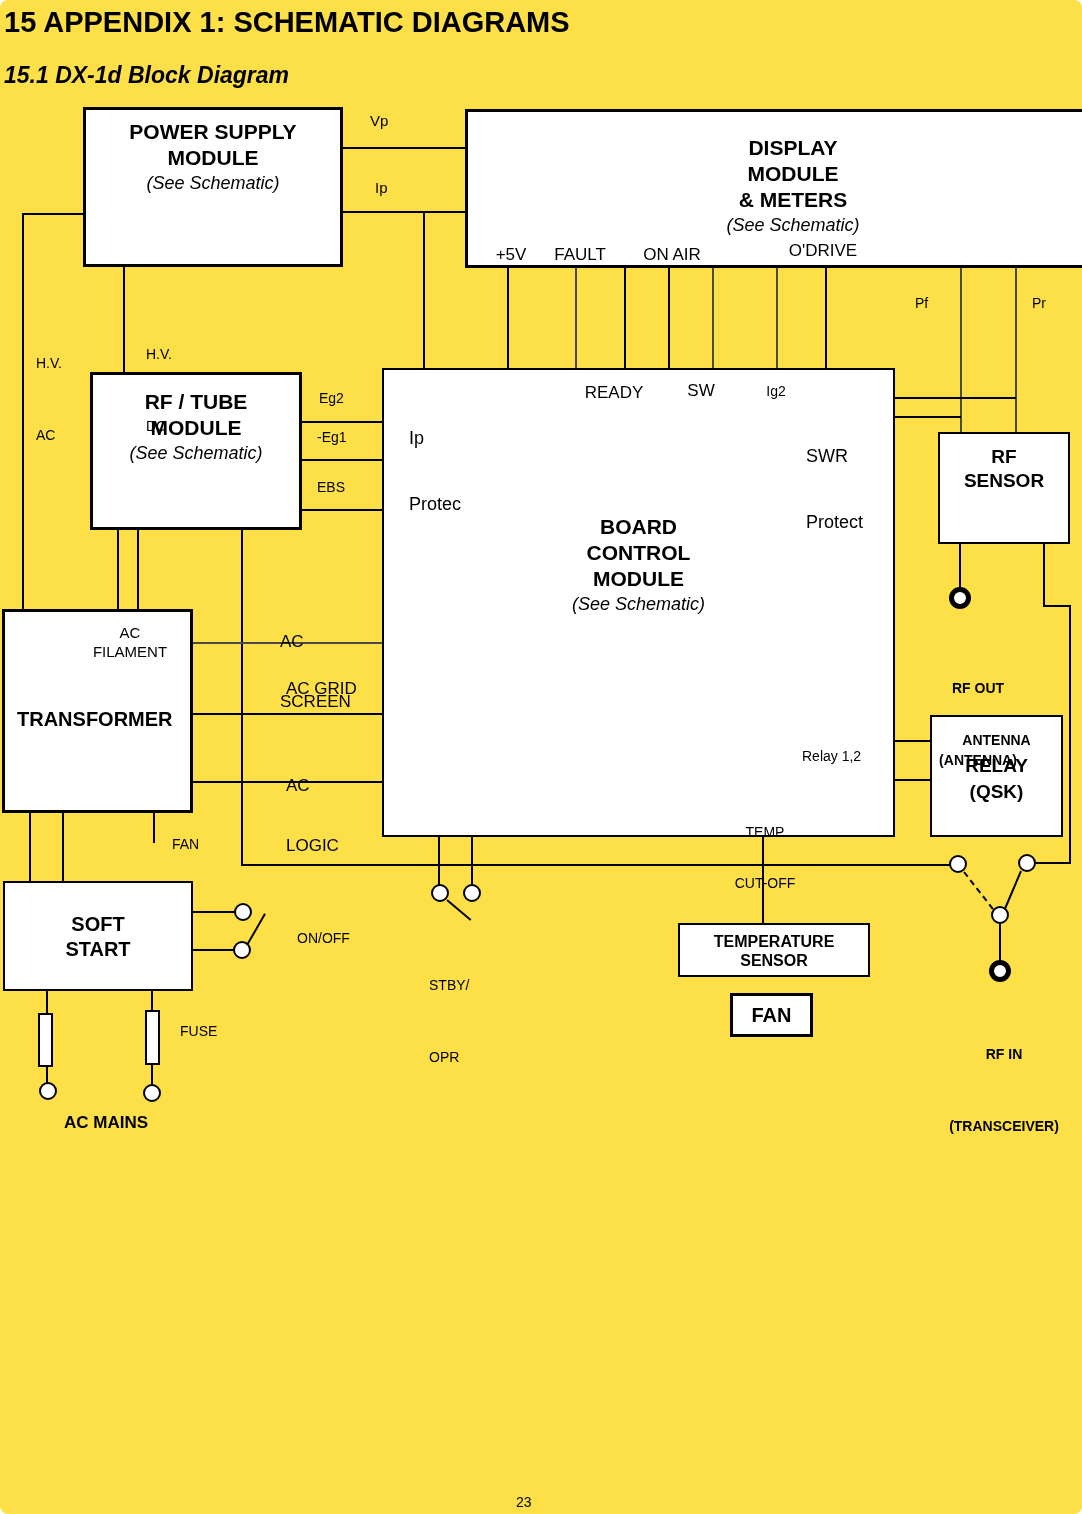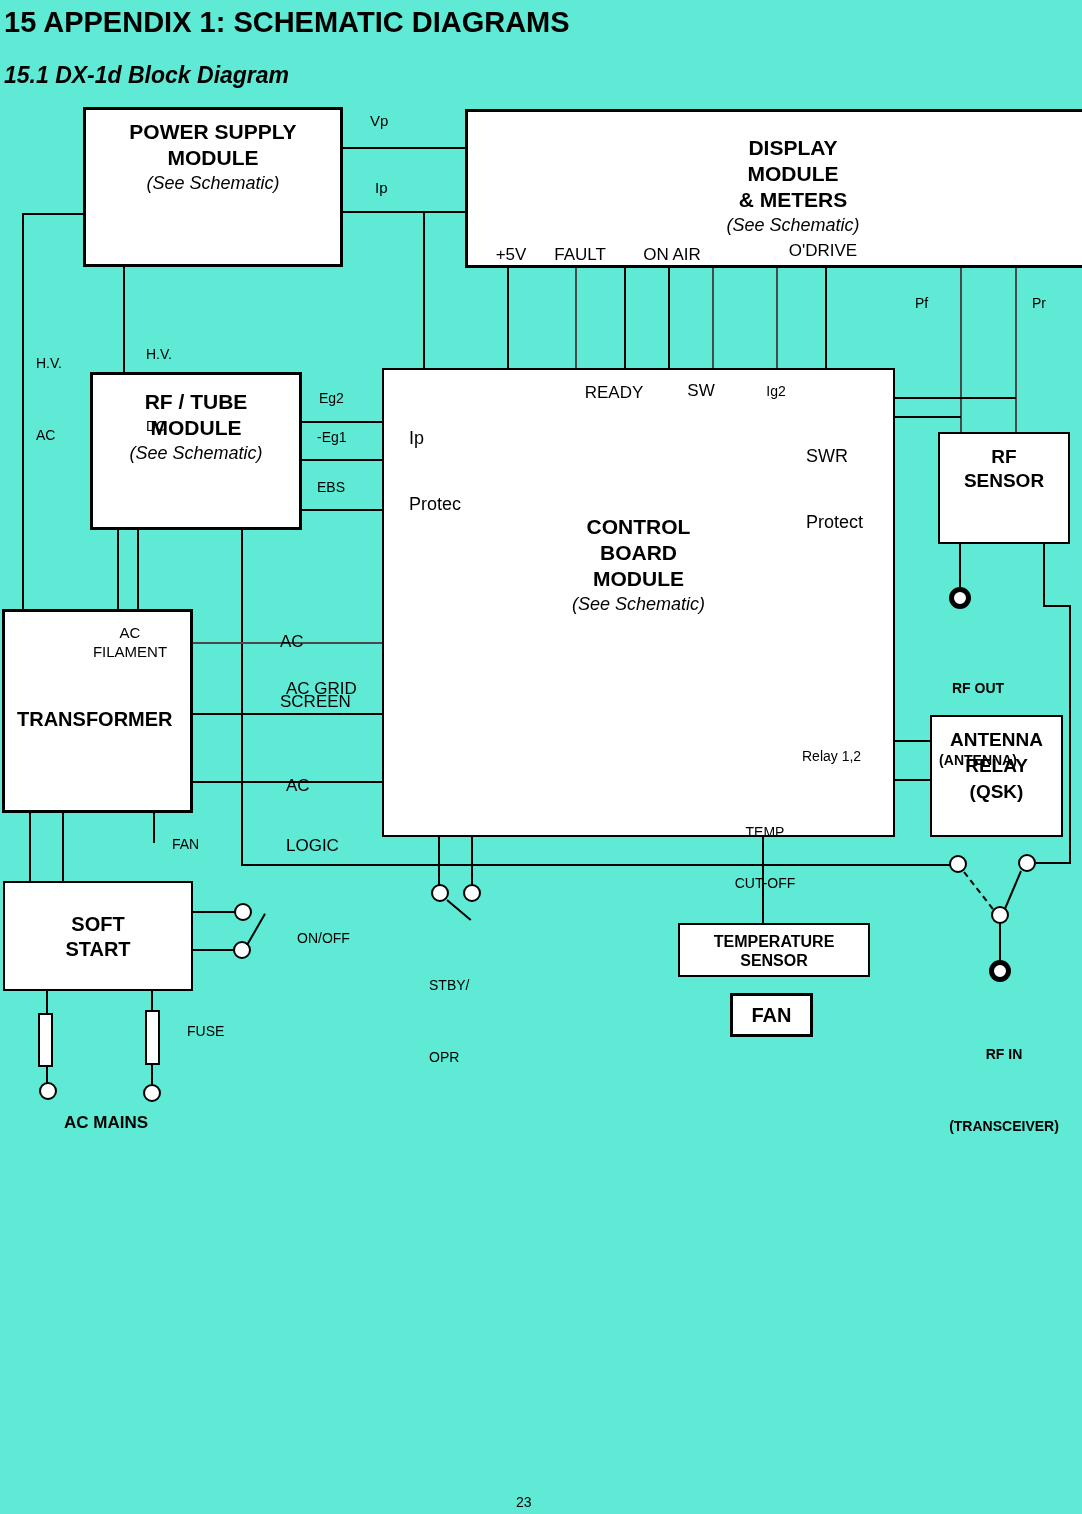--- a/index.html
+++ b/index.html
@@ -1,18 +1,18 @@
 <!DOCTYPE html>
 <html><head>
 <meta charset="utf-8">
 <style>
   html,body{margin:0;padding:0;background:#fff;}
   #page{
-    position:relative;width:1082px;height:1514px;background:#5eead4;
-    font-family:"Liberation Sans",sans-serif;color:#000;overflow:hidden;
+    position:relative;width:1082px;height:1514px;background:#fde047;
+    font-family:"Liberation Sans",sans-serif;color:#000;overflow:hidden;border-radius:8px;
   }
   .abs{position:absolute;}
   
   .h{position:absolute;height:2px;background:#000;}
   .v{position:absolute;width:2px;background:#000;}
   .thin{background:#4a4a4a;}
   
   .box{position:absolute;border:3px solid #000;background:#fff;box-sizing:border-box;text-align:center;}
   .box.b2{border-width:2px;}
   .btitle{font-weight:bold;font-size:21px;line-height:26px;}
@@ -135,22 +135,22 @@
   </div>
 
   <div class="box" style="left:90px;top:372px;width:212px;height:158px;padding-top:14px;">
     <div class="btitle">RF / TUBE</div>
     <div class="btitle">MODULE</div>
     <div class="bnote">(See Schematic)</div>
   </div>
 
   <div class="box b2" style="left:382px;top:368px;width:513px;height:469px;">
     <div class="abs ctr" style="left:0;right:0;top:144px;">
+      <div class="btitle">BOARD</div>
       <div class="btitle">CONTROL</div>
-      <div class="btitle">BOARD</div>
       <div class="btitle">MODULE</div>
       <div class="bnote">(See Schematic)</div>
     </div>
     <div class="lbl bg" style="left:25px;top:13px;text-align:left;">
       <div>Ip</div>
       <div>Protec</div>
     </div>
     <div class="lbl cx" style="left:230px;top:13px;">READY</div>
     <div class="lbl cx" style="left:317px;top:11px;">SW</div>
     <div class="lbl cx sm" style="left:392px;top:13px;">Ig2</div>
@@ -164,21 +164,21 @@
       <div>CUT-OFF</div>
     </div>
   </div>
 
   <div class="box b2" style="left:938px;top:432px;width:132px;height:112px;padding-top:11px;">
     <div class="btitle" style="font-size:19px;line-height:24px;">RF</div>
     <div class="btitle" style="font-size:19px;line-height:24px;">SENSOR</div>
   </div>
 
   <div class="box b2" style="left:930px;top:715px;width:133px;height:122px;padding-top:10px;">
-    <div class="btitle" style="font-size:19px;line-height:26px;">ANTENNA</div>
+    <div class="btitle" style="font-size:14px;line-height:26px;">ANTENNA</div>
     <div class="btitle" style="font-size:19px;line-height:26px;">RELAY</div>
     <div class="btitle" style="font-size:19px;line-height:26px;">(QSK)</div>
   </div>
 
   <div class="box" style="left:2px;top:609px;width:191px;height:204px;">
     <div class="lbl sm cx ctr" style="font-size:15px;line-height:19px;">
     </div>
     <div class="abs ctr" style="left:60px;top:11px;width:130px;font-size:15px;line-height:19px;">
       <div>AC</div>
       <div>FILAMENT</div>
@@ -228,21 +228,21 @@
     <div>AC</div>
     <div>LOGIC</div>
   </div>
 
   <div class="lbl md" style="left:172px;top:832px;">FAN</div>
   <div class="lbl md" style="left:277px;top:926px;margin-left:20px;">ON/OFF</div>
   <div class="lbl md" style="left:429px;top:925px;">
     <div>STBY/</div>
     <div>OPR</div>
   </div>
-  <div class="lbl md" style="left:187px;top:1019px;">FUSE</div>
+  <div class="lbl md" style="left:180px;top:1019px;">FUSE</div>
   <div class="lbl bold" style="left:64px;top:1113px;">AC MAINS</div>
 
   <div class="lbl bold ctr md" style="left:913px;top:628px;width:130px;">
     <div>RF OUT</div>
     <div>(ANTENNA)</div>
   </div>
   <div class="lbl bold ctr md" style="left:924px;top:994px;width:160px;">
     <div>RF IN</div>
     <div>(TRANSCEIVER)</div>
   </div>

